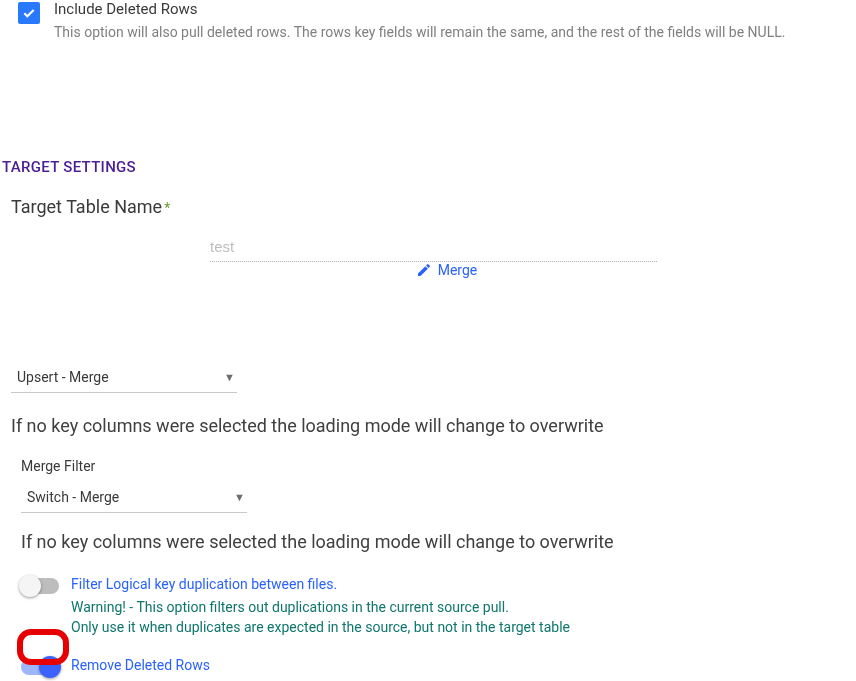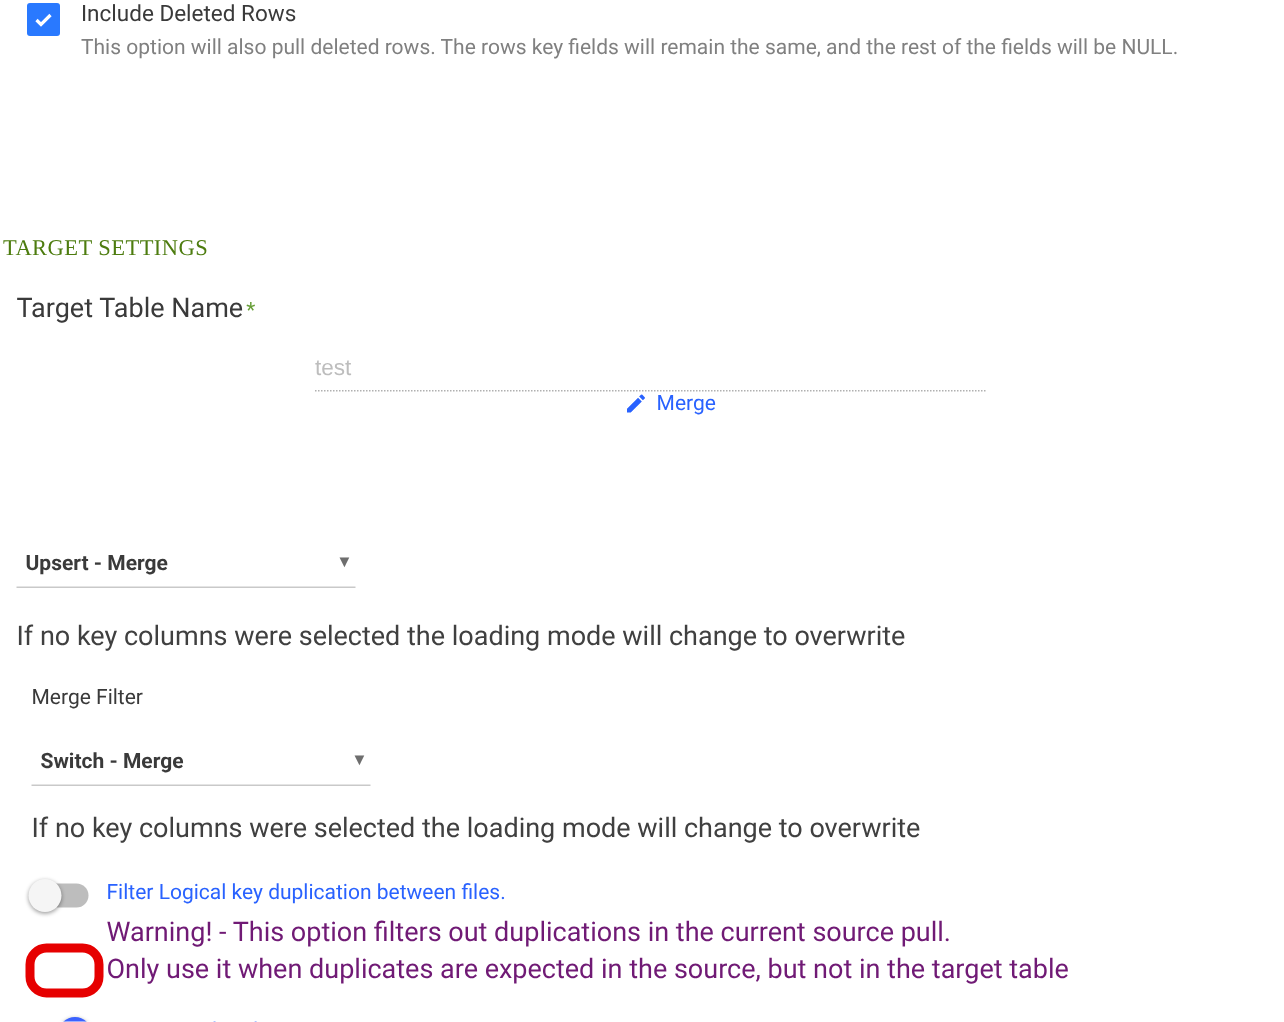--- a/index.html
+++ b/index.html
@@ -16,58 +16,58 @@
 .top-row { display: flex; align-items: flex-start; padding: 0 0 0 18px; }
 .checkbox {
   width: 22px; height: 22px; background: #2979ff; border-radius: 2px;
   display: flex; align-items: center; justify-content: center; flex-shrink: 0;
   margin-top: 2px; cursor: pointer;
 }
 .checkbox svg { width: 16px; height: 16px; }
 .top-text { margin-left: 14px; }
 .opt-title { font-size: 15px; color: #3a3a3a; font-weight: 400; line-height: 1.2; }
 .opt-desc { font-size: 14px; color: #808080; margin-top: 6px; }
-.section-header { font-size: 15px; font-weight: 500; letter-spacing: .3px; color: #4d7c0f; margin: 118px 14px 0 2px; font-family: Liberation Serif, serif; }
+.section-header { font-size: 15px; font-weight: 500; letter-spacing: .3px; color: #4c1d95; margin: 118px 14px 0 2px; }
 .field-block { margin: 20px 0 0 11px; }
 .field-label { font-size: 18px; color: #3a3a3a; }
 .req-star { color: #689f38; margin-left: 2px; }
 .tablename-row { display: flex; align-items: center; margin-top: 18px; flex-direction: column; }
 .tablename-input {
   width: 447px; border: none; border-bottom: 1px dotted #b0b0b0;
   font-size: 15px; color: #bdbdbd; padding: 3px 0 6px 0; outline: none; background: transparent;
 }
 .edit-link { display: flex; align-items: center; color: #2962ff; margin-left: 26px; cursor: pointer; font-size: 14px; }
 .edit-link svg { width: 16px; height: 16px; margin-right: 6px; }
 .loading-block { margin: 84px 0 0 11px; }
 .label2 { font-size: 14px; color: #3a3a3a; }
 .select-row {
-  display: flex; justify-content: space-between;
+  display: flex; align-items: center; justify-content: space-between;
   width: 226px; border-bottom: 1px solid #c9c9c9;
-  padding: 7px 2px 7px 6px; margin-top: 20px; cursor: pointer;
-  font-size: 14px; color: #3a3a3a; font-weight: bold;
+  padding: 7px 2px 7px 6px; margin-top: 8px; cursor: pointer;
+  font-size: 14px; color: #3a3a3a;
 }
 .chevron { color: #6e6e6e; font-size: 11px; }
 .hint { font-size: 18px; color: #404040; margin-top: 22px; }
 .merge-block { margin: 22px 0 0 21px; }
 .merge-block .hint { margin-top: 18px; }
 .toggle-row { display: flex; align-items: flex-start; margin: 24px 0 0 21px; }
 .toggle {
   position: relative; width: 38px; height: 16px; border-radius: 10px;
   background: #bdbdbd; flex-shrink: 0; margin-top: 2px; cursor: pointer;
 }
 .toggle-knob {
   position: absolute; width: 22px; height: 22px; border-radius: 50%;
   background: #f5f5f5; box-shadow: 0 1px 3px rgba(0,0,0,.4);
   top: -3px; left: -2px;
 }
 .toggle.on { background: #9fb6ff; }
 .toggle.on .toggle-knob { left: 18px; background: #3b62ff; }
 .toggle-text { margin-left: 12px; }
 .toggle-link { color: #2962ff; font-size: 14px; cursor: pointer; }
-.toggle-desc { font-size: 18px; color: #701a75; margin-top: 6px; line-height: 1.4; }
+.toggle-desc { font-size: 14px; color: #0f766e; margin-top: 6px; line-height: 1.4; }
 .highlight-circle {
   position: absolute; width: 52px; height: 36px; border: 6px solid #e60000;
   border-radius: 14px; left: 17px; top: 629px; pointer-events: none;
 }
 .toggle-row2 { margin-top: 20px; }
 </style>
 </head>
 <body>
 
 <div class="top-row">

